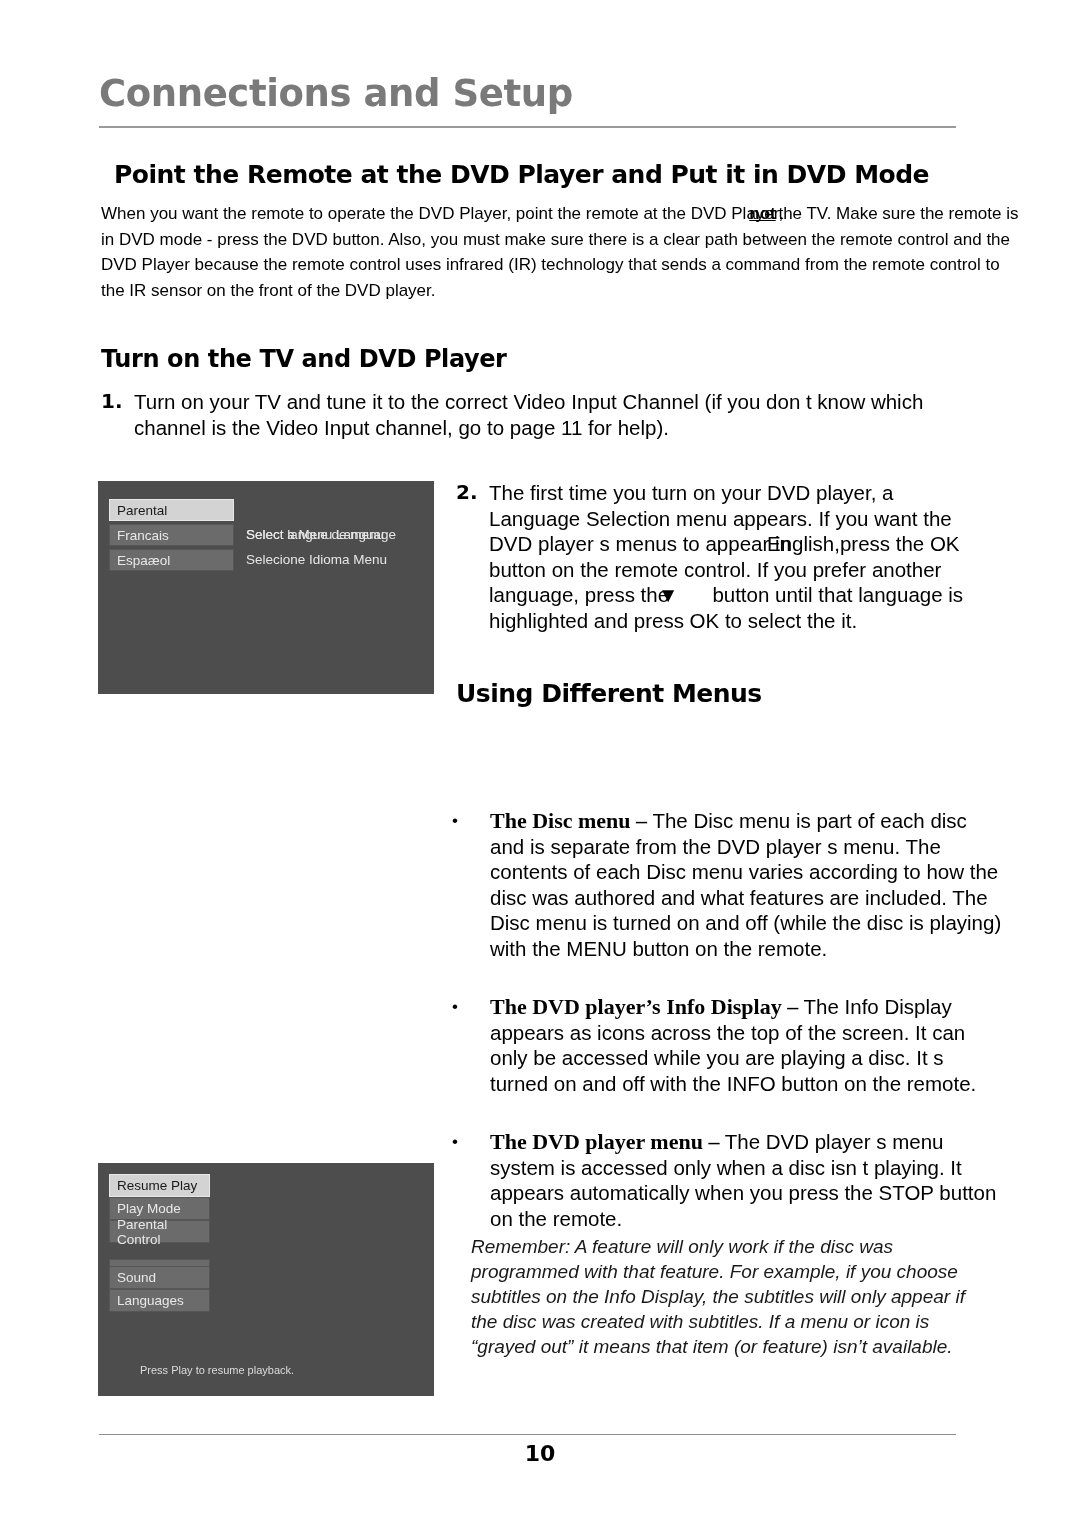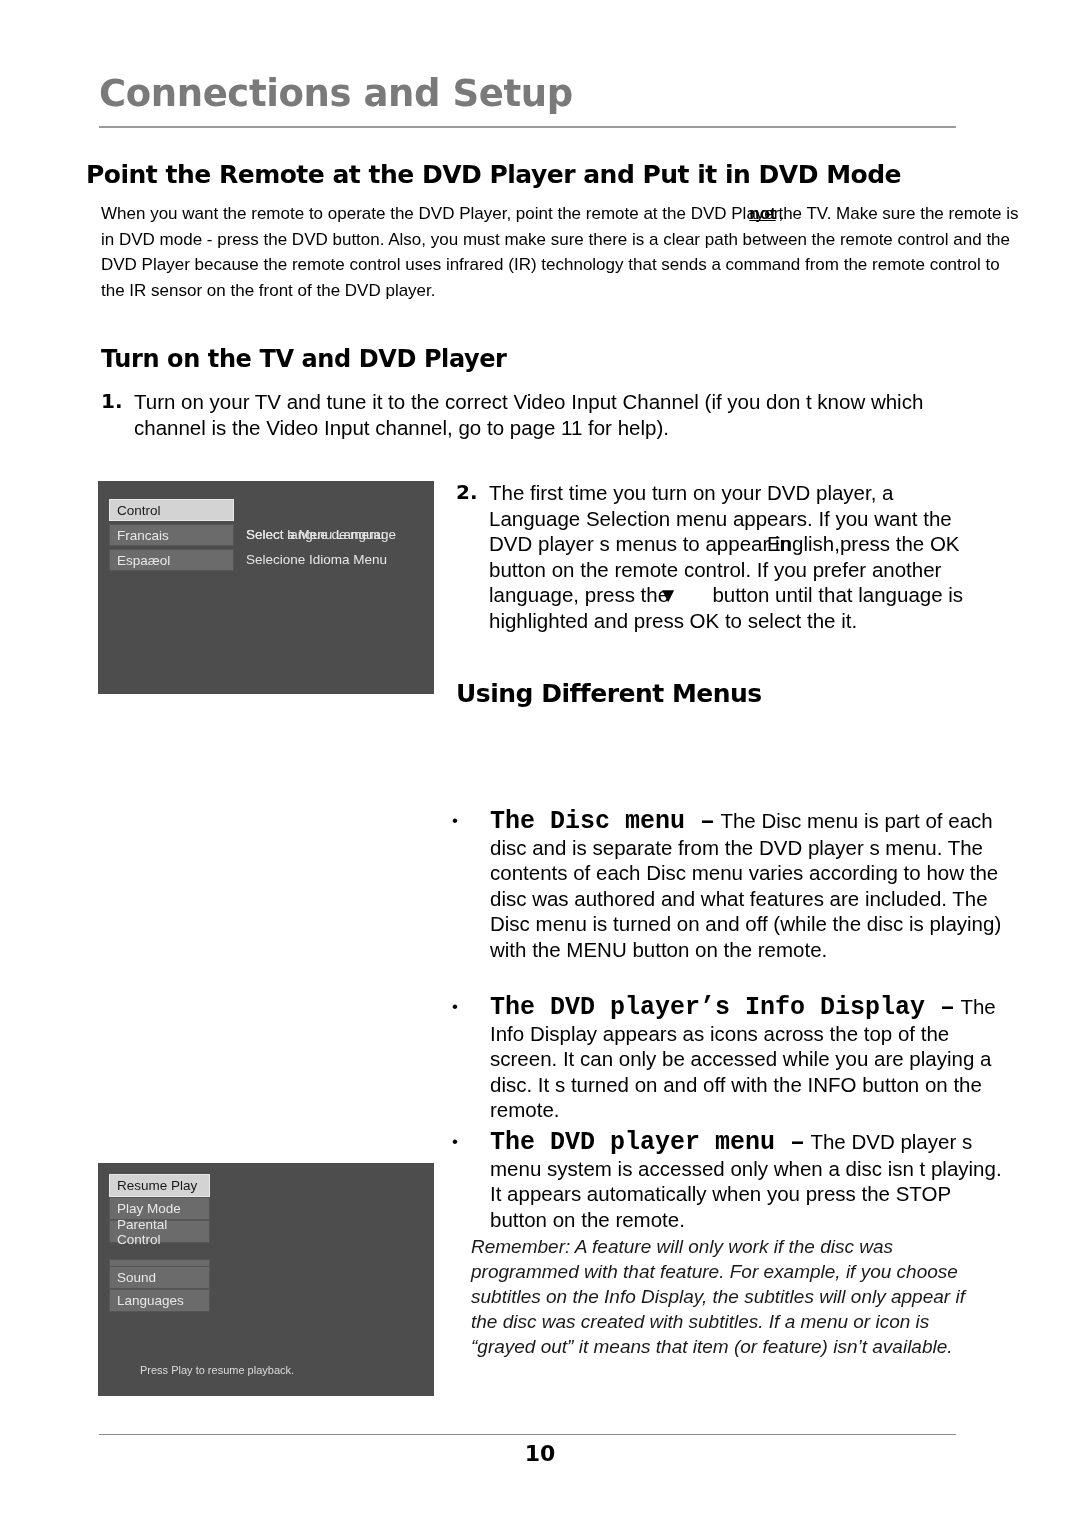--- a/index.html
+++ b/index.html
@@ -108,23 +108,23 @@
     font-size: 20.5px;
     line-height: 25.5px;
   }
   .bullet-item .dot {
     flex: 0 0 38px;
     width: 38px;
     font-size: 17px;
     line-height: 25.5px;
   }
   .bullet-item b {
-    font-family: Liberation Mono, monospace;
-    font-weight: bold;
-    font-size: 25px;
+    font-family: Liberation Serif, serif;
+    font-weight: bold;
+    font-size: 22px;
   }
 
   .note-italic {
     position: absolute;
     font-family: "Liberation Sans", sans-serif;
     font-style: italic;
     font-size: 19px;
     line-height: 25px;
     color: #1a1a1a;
   }
@@ -188,35 +188,35 @@
   }
 </style>
 </head>
 <body>
 
 <div class="page">
 
   <div class="chapter-title">Connections and Setup</div>
   <div class="head-rule"></div>
 
-  <div class="h-main" style="left:86px; top:160px;">Point the Remote at the DVD Player and Put it in DVD Mode</div>
+  <div class="h-main" style="left:114px; top:160px;">Point the Remote at the DVD Player and Put it in DVD Mode</div>
 
   <div class="body-text intro-para"><span>When you want the remote to operate the DVD Player, point the remote at the DVD Player,</span><span class="ov-not">not</span> <span>the TV. Make sure the remote is in DVD mode - press the DVD button. Also, you must make sure there is a clear path between the remote control and the DVD Player because the remote control uses infrared (IR) technology that sends a command from the remote control to the IR sensor on the front of the DVD player.</span></div>
 
   <div class="h-sub" style="left:101px; top:345px;">Turn on the TV and DVD Player</div>
 
   <div class="num-item" style="left:101px; top:389px; width:880px;">
     <div class="num">1.</div>
     <div class="num-body">Turn on your TV and tune it to the correct Video Input Channel (if you don t know which channel is the Video Input channel, go to page 11 for help).</div>
   </div>
 
   <div class="osd" style="left:98px; top:481px; width:336px; height:213px;">
 
     <div class="osd-row selected" style="left:11px; top:18px; width:125px; height:22px;">
-      <span>Control</span>
+      <span>Parental</span>
     </div>
     <div class="osd-row" style="left:11px; top:43px; width:125px; height:22px;">
       <span>Francais</span>
     </div>
     <div class="osd-row" style="left:11px; top:68px; width:125px; height:22px;">
       <span>Espaæol</span>
     </div>
 
     <div class="osd-label" style="left:148px; top:21px;margin-top:25px;">Select a Menu Language</div>
     <div class="osd-label" style="left:148px; top:46px;">Select langue de menu</div>

